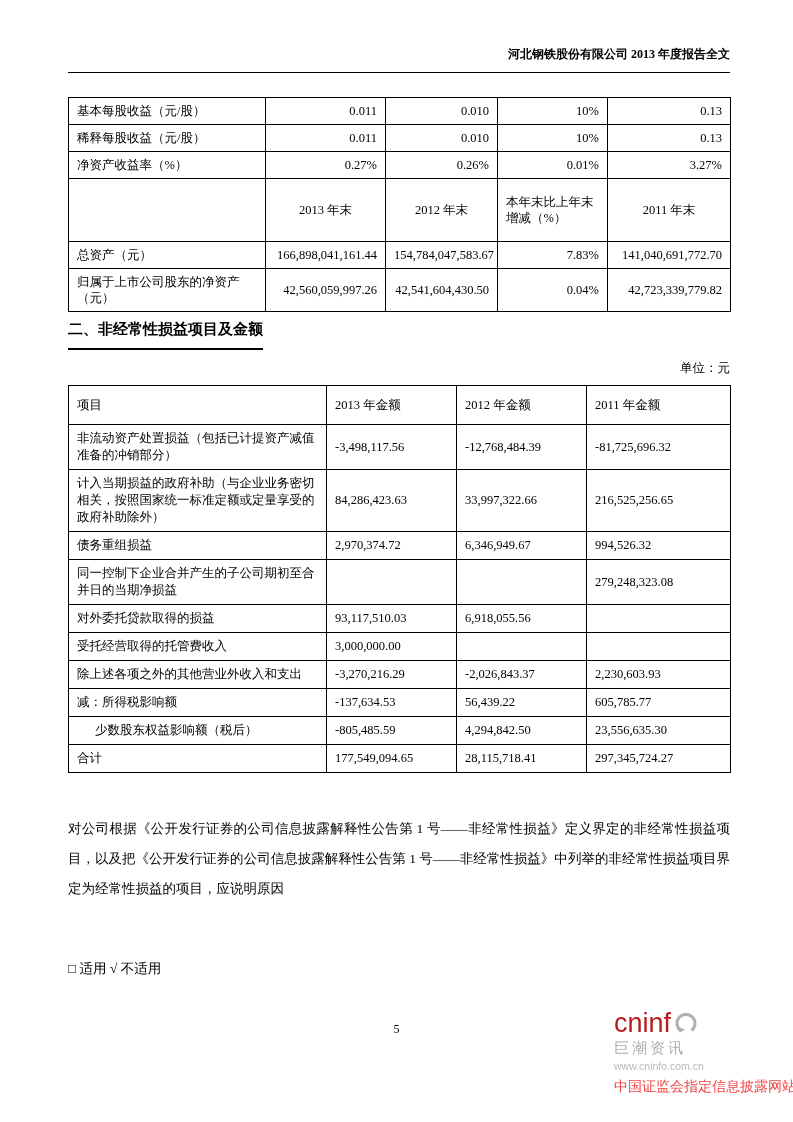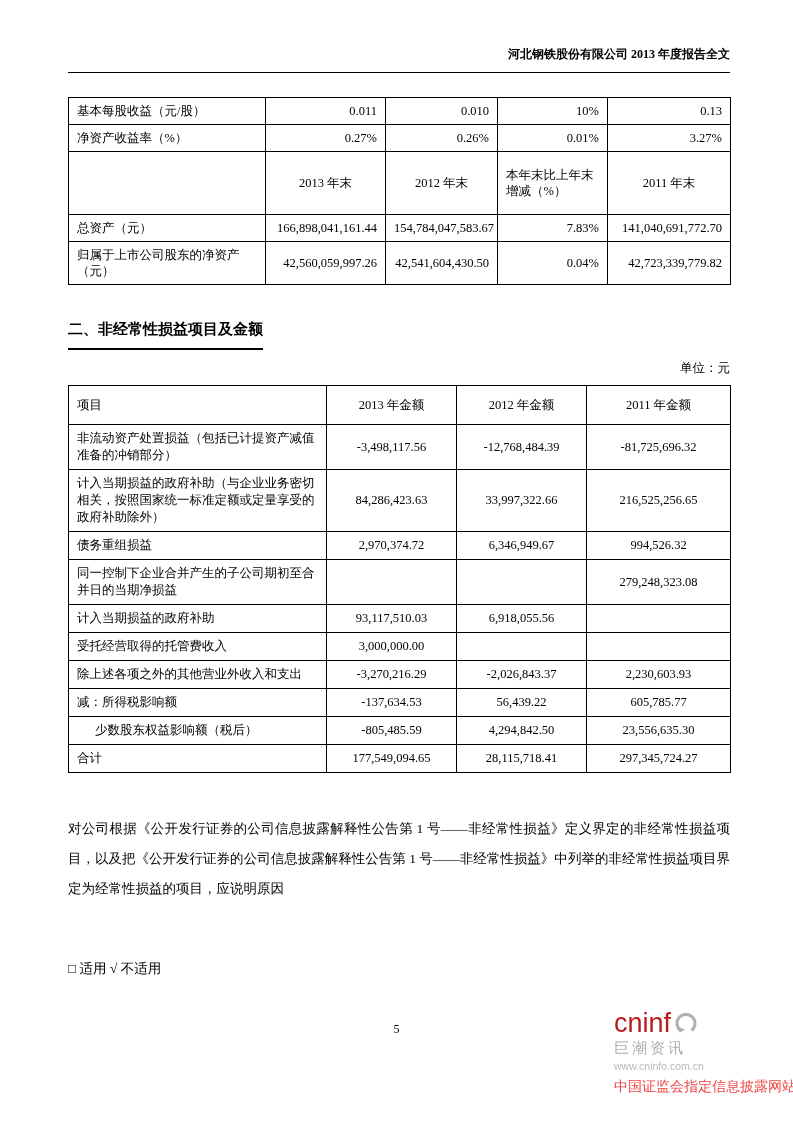--- a/index.html
+++ b/index.html
@@ -21,21 +21,21 @@
 
   .section-title{position:absolute;top:320px;left:68px;
     font-family:"Liberation Sans","DejaVu Sans",sans-serif;font-size:15px;font-weight:bold;
     border-bottom:2px solid #000;padding-bottom:9px;}
 
   .unit{position:absolute;top:360px;left:68px;width:662px;text-align:right;font-size:12.5px;}
 
   .t2{position:absolute;top:385px;left:68px;width:662px;}
   .t2 td{border:1px solid #000;padding:5px 8px;line-height:17px;vertical-align:middle;}
   .t2 .lbl{text-align:left;}
-  .t2 .num{text-align:center;}
+  .t2 .num{}
   .t2 .hdr td{height:28px;}
   .t2 td.indent{padding-left:26px;}
 
   .para{position:absolute;top:814px;left:68px;width:662px;font-size:13.5px;line-height:30px;text-align:justify;}
   .applic{position:absolute;top:960px;left:68px;font-size:13.5px;}
   .pageno{position:absolute;top:1022px;left:0;width:793px;text-align:center;font-size:12px;}
 
   .wm{position:absolute;left:614px;top:1008px;font-family:"Liberation Sans","DejaVu Sans",sans-serif;}
   .wm-logo{display:flex;align-items:center;font-size:27px;font-weight:normal;color:#b91c1c;line-height:30px;}
   .wm-logo svg{margin-left:3px;}
@@ -60,20 +60,27 @@
     </colgroup>
     <tbody>
         <tr>
       <td class="lbl">基本每股收益（元/股）</td>
       <td class="num">0.011</td>
       <td class="num">0.010</td>
       <td class="num">10%</td>
       <td class="num">0.13</td>
     </tr>
     <tr>
+      <td class="lbl">稀释每股收益（元/股）</td>
+      <td class="num">0.011</td>
+      <td class="num">0.010</td>
+      <td class="num">10%</td>
+      <td class="num">0.13</td>
+    </tr>
+    <tr>
       <td class="lbl">净资产收益率（%）</td>
       <td class="num">0.27%</td>
       <td class="num">0.26%</td>
       <td class="num">0.01%</td>
       <td class="num">3.27%</td>
     </tr>
     <tr class="yr">
       <td class="lbl"></td>
       <td>2013 年末</td>
       <td>2012 年末</td>
@@ -132,21 +139,21 @@
       <td class="num">6,346,949.67</td>
       <td class="num">994,526.32</td>
     </tr>
     <tr>
       <td class="lbl">同一控制下企业合并产生的子公司期初至合并日的当期净损益</td>
       <td class="num"></td>
       <td class="num"></td>
       <td class="num">279,248,323.08</td>
     </tr>
     <tr>
-      <td class="lbl">计入当期损益的政府补助</td>
+      <td class="lbl">对外委托贷款取得的损益</td>
       <td class="num">93,117,510.03</td>
       <td class="num">6,918,055.56</td>
       <td class="num"></td>
     </tr>
     <tr>
       <td class="lbl">受托经营取得的托管费收入</td>
       <td class="num">3,000,000.00</td>
       <td class="num"></td>
       <td class="num"></td>
     </tr>

